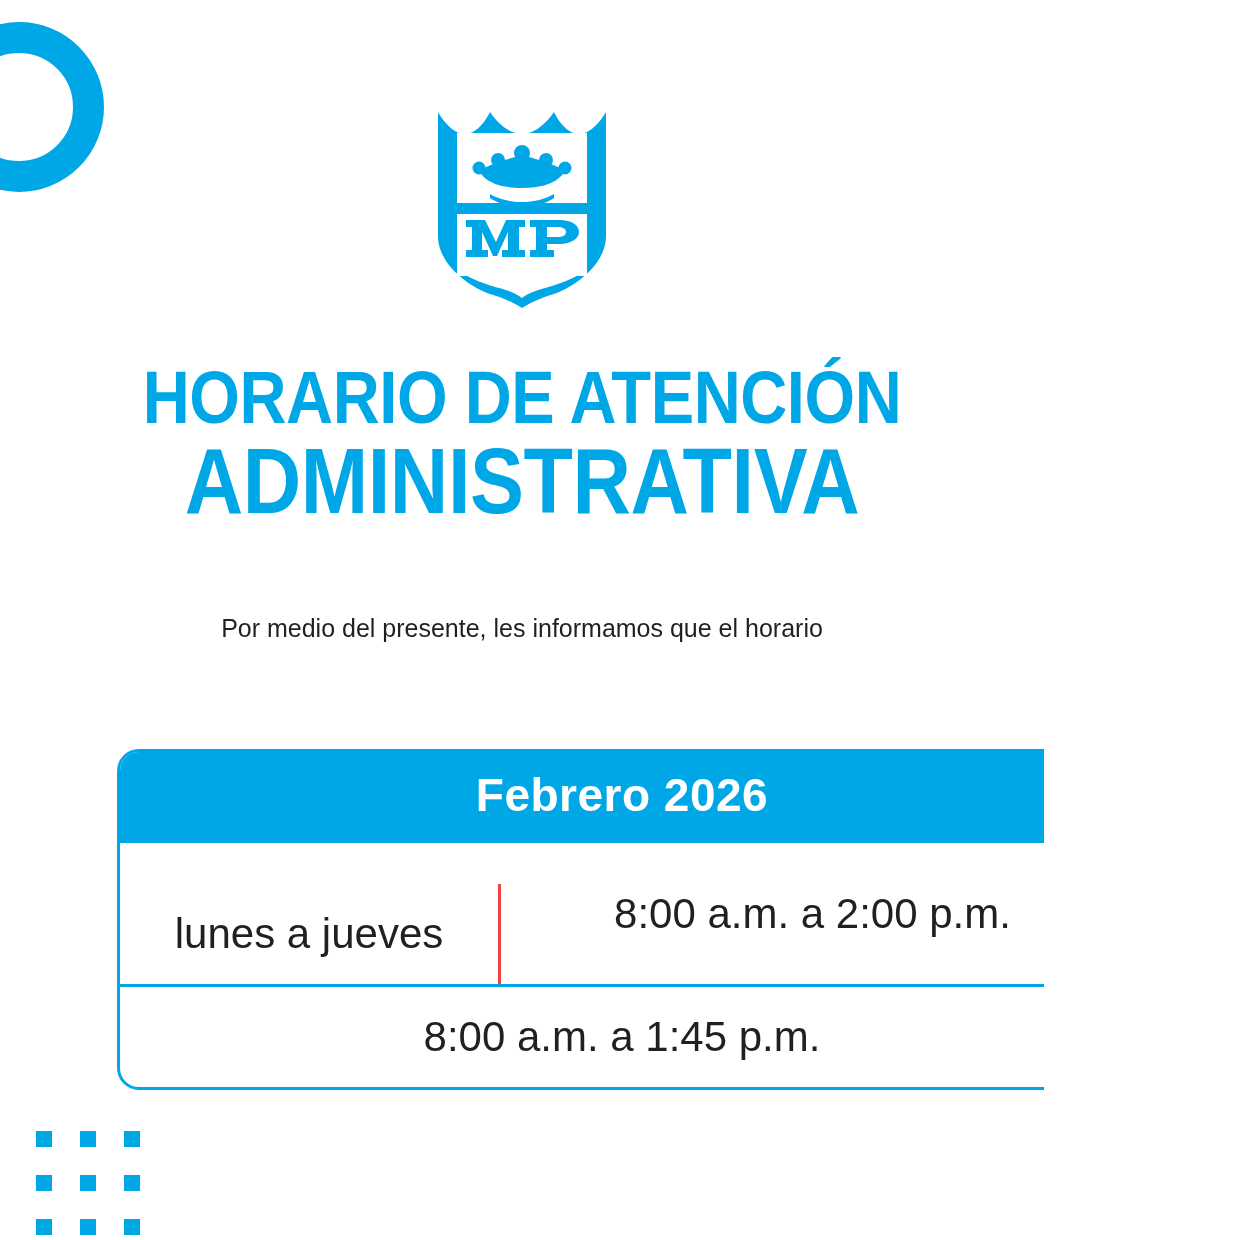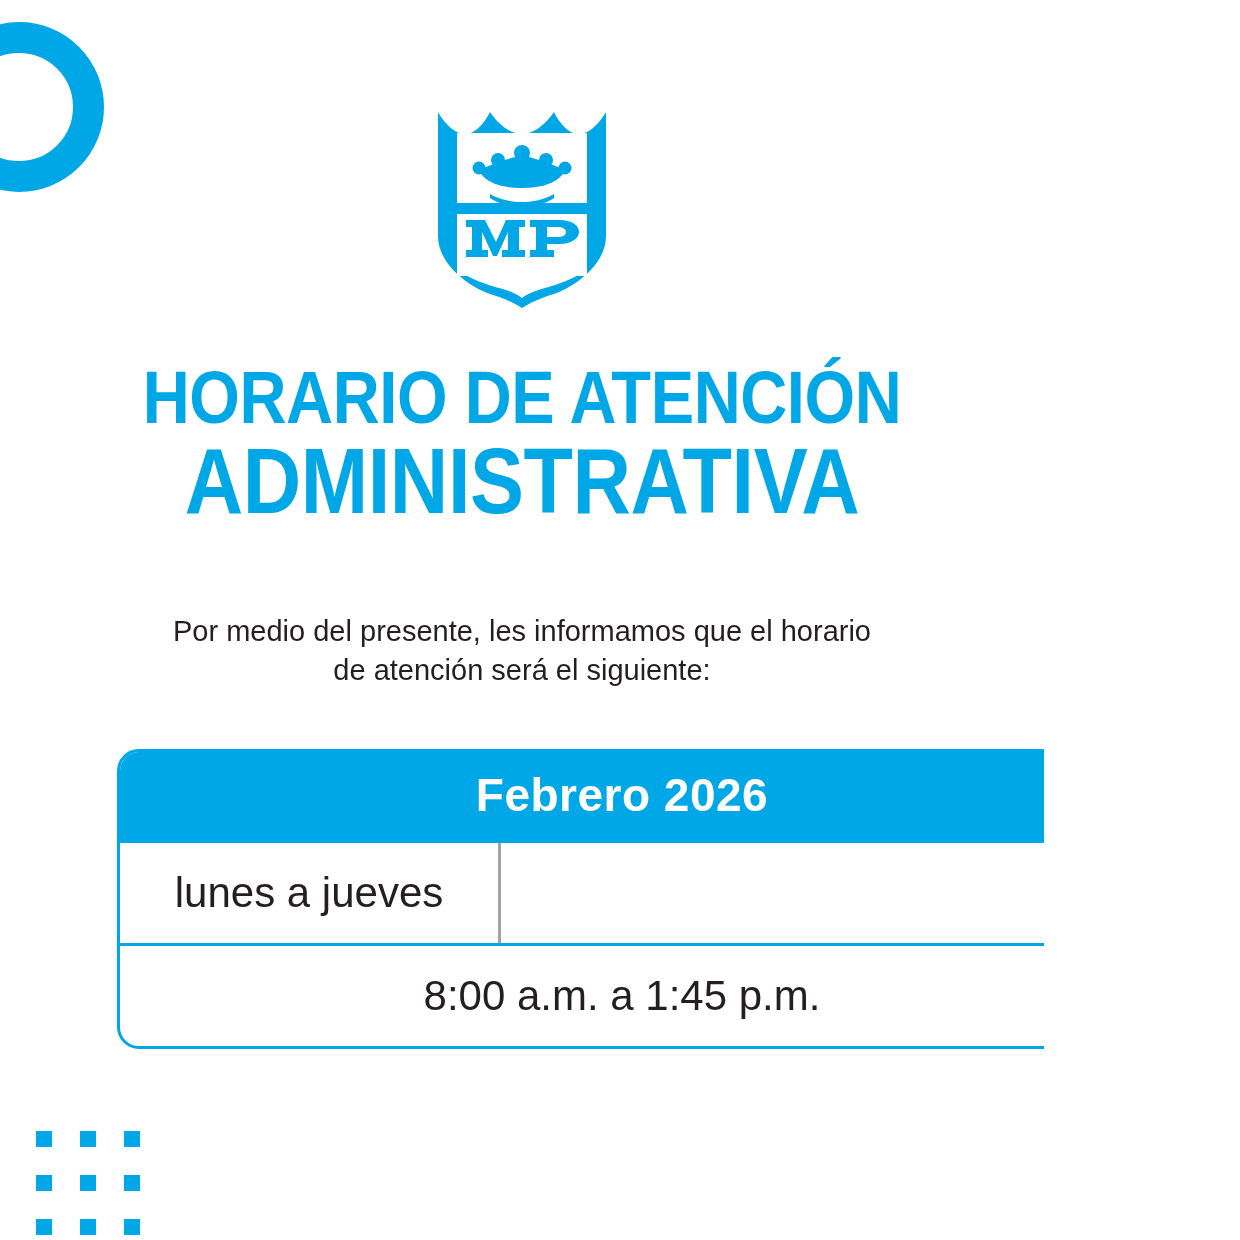--- a/index.html
+++ b/index.html
@@ -99,21 +99,21 @@
 
   
   .intro {
     position: absolute;
     left: 50%;
     transform: translateX(-50%);
     top: 612px;
     width: 1000px;
     text-align: center;
     color: #231f20;
-    font-size: 29px;
+    font-size: 25px;
     line-height: 1.33;
     font-family: "Liberation Sans Narrow", "Liberation Sans", sans-serif;
   }
   .intro span { display: block; }
 
   
   .schedule {
     position: absolute;
     left: 117px;
     top: 749px;
@@ -147,21 +147,22 @@
     justify-content: center;
     color: #231f20;
     font-size: 42px;
     font-family: "Liberation Sans Narrow", "Liberation Sans", sans-serif;
     padding: 26px 10px;
     box-sizing: border-box;
   }
   .cell-day {
     width: 381px;
     flex: none;
-    border-right: 3px solid #a3a3a3;
+    border-right: 3px solid #ef4444;
+    margin-top: 41px;
   }
   .cell-hours { flex: 1; }
 </style>
 </head>
 <body>
 
 <div class="poster">
 
   <div class="ring ring-topleft"></div>
   <div class="ring ring-bottomright"></div>
@@ -236,28 +237,28 @@
     </svg>
   </div>
 
   <div class="titles">
     <div class="title-line1">HORARIO DE ATENCIÓN</div>
     <div class="title-line2">ADMINISTRATIVA</div>
   </div>
 
   <div class="intro">
     <span>Por medio del presente, les informamos que el horario</span>
-    <span>de atención será el siguiente:</span>
   </div>
 
   <div class="schedule">
     <div class="schedule-header">Febrero 2026</div>
 
     <div class="schedule-row">
       <div class="cell cell-day">lunes a jueves</div>
+      <div class="cell cell-hours">8:00 a.m. a 2:00 p.m.</div>
     </div>
 
     <div class="schedule-row">
       <div class="cell cell-hours">8:00 a.m. a 1:45 p.m.</div>
     </div>
   </div>
 
 </div>
 
 </body></html>

